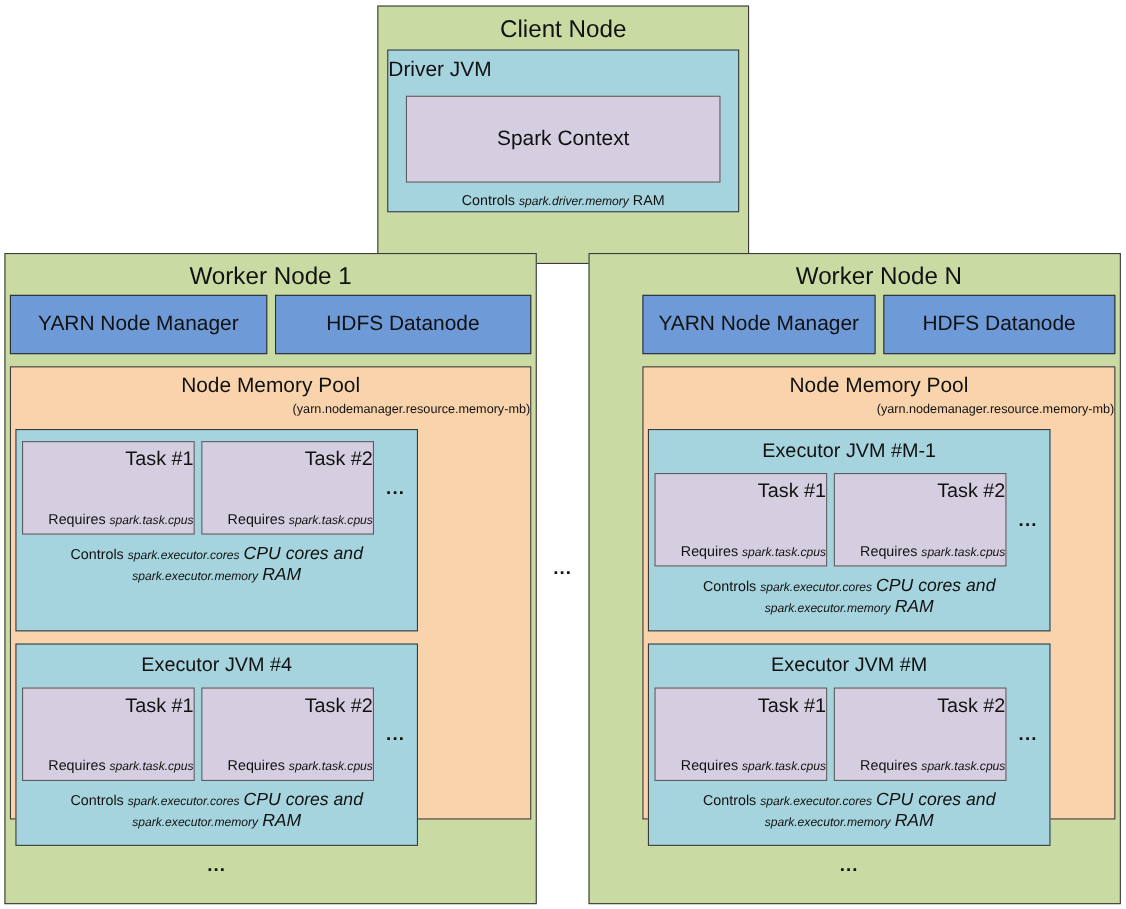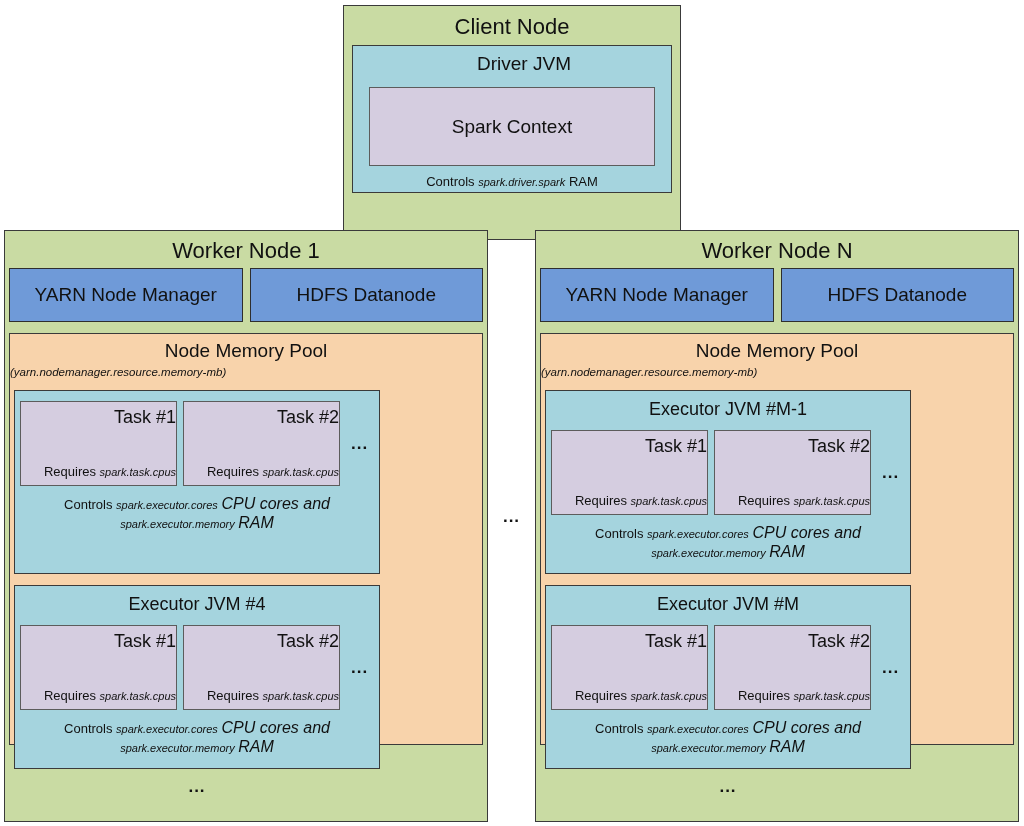--- a/index.html
+++ b/index.html
@@ -28,25 +28,23 @@
     line-height: 25px;
     padding-top: 8px;
   }
   .driver-jvm {
     margin: 6px 8px 0 8px;
     height: 148px;
     background: var(--jvm_cyan, #a5d4de);
     border: 1px solid #3a3a3a;
   }
   .driver-jvm .jvm-title {
-    text-align: center;
     font-size: 19px;
     line-height: 22px;
     padding-top: 7px;
-    padding-left: 24px;
   }
   .spark-context {
     margin: 12px 16px 0 16px;
     height: 79px;
     background: var(--task_lavender, #d5cde0);
     border: 1px solid #5c5c5c;
     display: flex;
     align-items: center;
     justify-content: center;
     font-size: 19px;
@@ -69,21 +67,21 @@
 
   
   .worker-node {
     position: absolute;
     top: 230px;
     width: 484px; height: 592px;
     background: var(--node_green, #c9dba3);
     border: 1px solid #3a3a3a;
   }
   .worker-1 { left: 4px; }
-  .worker-n { left: 535px; }
+  .worker-n { left: 535px; padding-left: 44px; }
   .worker-node .node-title {
     text-align: center;
     font-size: 22px;
     line-height: 25px;
     padding-top: 7px;
   }
   .services {
     display: flex;
     gap: 7px;
     margin: 5px 4px 0 4px;
@@ -105,23 +103,22 @@
     background: var(--pool_orange, #f8d3ab);
     border: 1px solid #3a3a3a;
   }
   .pool-title {
     text-align: center;
     font-size: 19px;
     line-height: 22px;
     padding-top: 6px;
   }
   .pool-subtitle {
-    text-align: left;
+    text-align: right;
     font-size: 11.5px;
-    font-style: italic;
     line-height: 14px;
     padding-top: 3px;
   }
   .executor {
     margin: 11px 0 0 4px;
     width: 366px; height: 184px;
     background: var(--jvm_cyan, #a5d4de);
     border: 1px solid #3a3a3a;
   }
   .exec-title {
@@ -190,21 +187,21 @@
 
   <section class="client-node box">
     <div class="node-title">Client Node</div>
     <div class="driver-jvm box">
       <div class="jvm-title">Driver JVM</div>
       <div class="spark-context box">
         <span>Spark Context</span>
       </div>
       <div class="controls-line">
         <span>Controls</span>
-        <span class="prop">spark.driver.spark</span>
+        <span class="prop">spark.driver.memory</span>
         <span>RAM</span>
       </div>
     </div>
   </section>
 
   <div class="gap-dots dots">...</div>
 
   <section class="worker-node worker-1 box">
     <div class="node-title">Worker Node 1</div>
     <div class="services">

